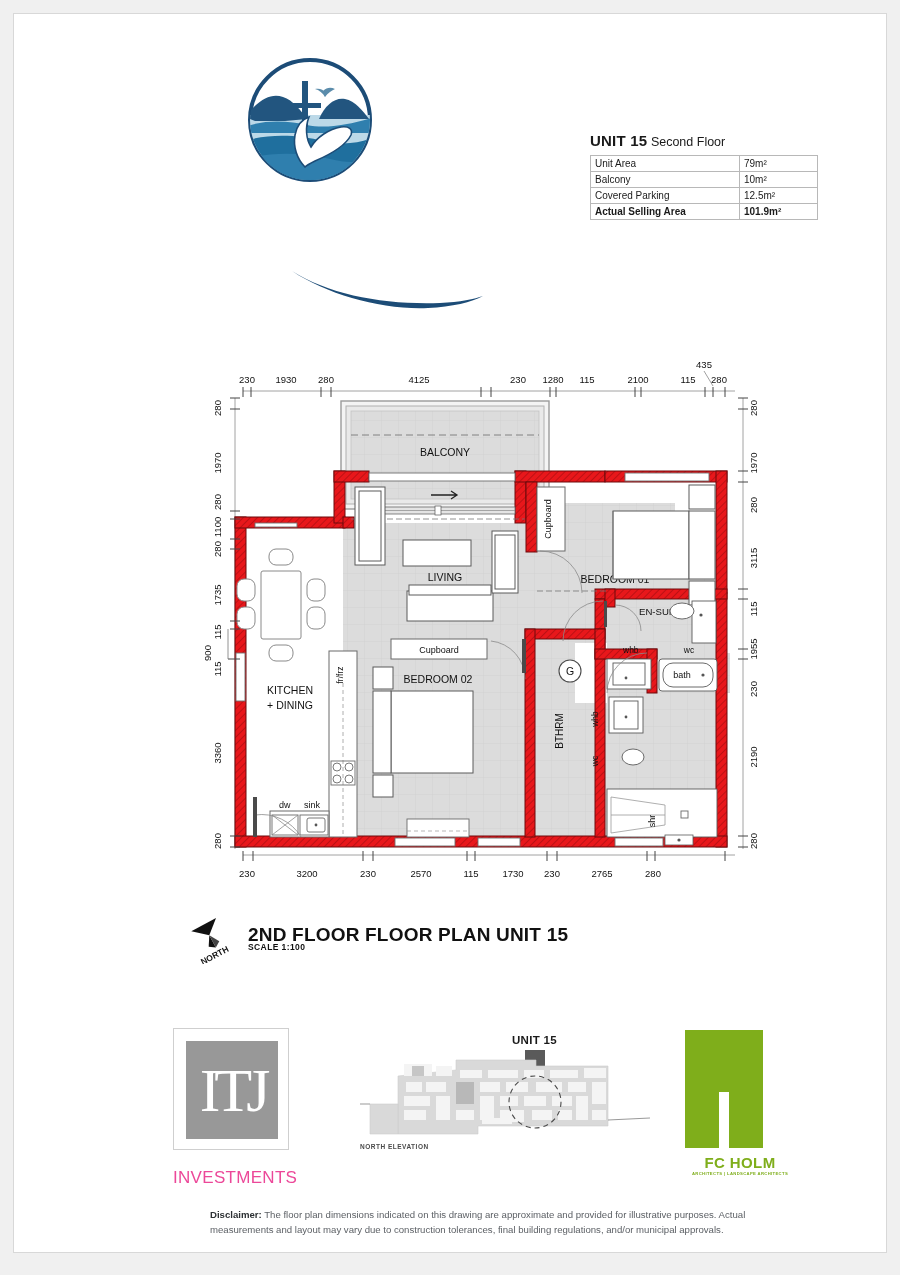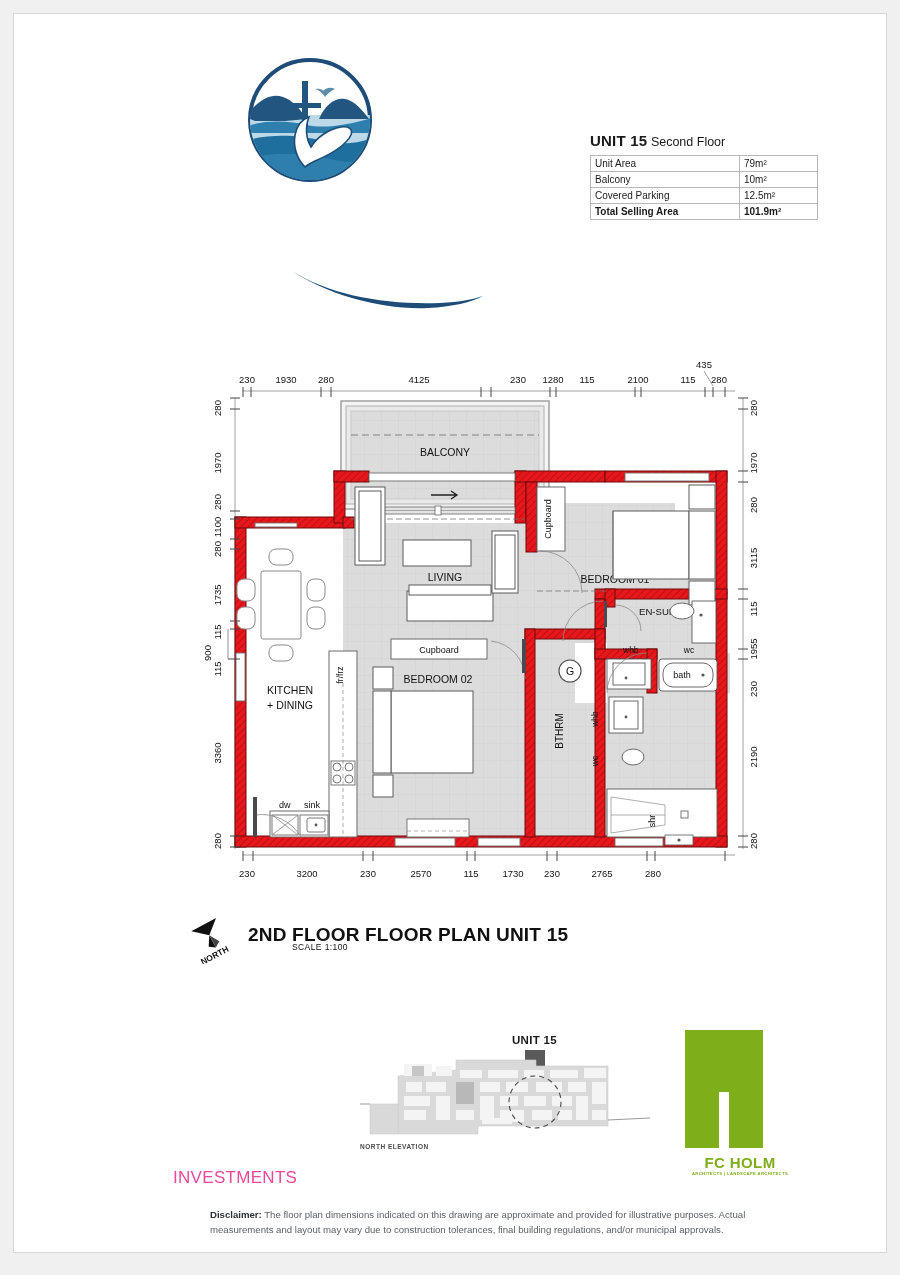--- a/index.html
+++ b/index.html
@@ -50,21 +50,21 @@
 
   
   .titleblock{ position:absolute; left:165px; top:893px; width:400px; height:52px; }
   .north-rose{ position:absolute; left:0px; top:0px; width:52px; height:46px; }
   .plan-title{
     position:absolute; left:58px; top:6px;
     font-size:19px; font-weight:bold; letter-spacing:0.2px; color:#111;
   }
   .plan-scale{
     position:absolute; left:58px; top:24px;
-    font-size:8.5px; font-weight:normal; letter-spacing:0.4px; color:#111;margin-left:44px;
+    font-size:8.5px; font-weight:bold; letter-spacing:0.4px; color:#111;
   }
 
   
   .inv-logo{ position:absolute; left:148px; top:1003px; width:116px; height:152px; }
   .inv-frame{
     position:absolute; left:0; top:0; width:116px; height:122px;
     border:1px solid #cfcfcf; background:#fff;
   }
   .inv-square{
     position:absolute; left:12px; top:12px; width:92px; height:98px;
@@ -158,21 +158,21 @@
     </tr>
     <tr>
       <td>Balcony</td>
       <td class="val">10m²</td>
     </tr>
     <tr>
       <td>Covered Parking</td>
       <td class="val">12.5m²</td>
     </tr>
     <tr class="total">
-      <td>Total Selling Area</td>
+      <td>Actual Selling Area</td>
       <td class="val">101.9m²</td>
     </tr>
   </tbody>
       </table>
 
   <div class="plan">
     <svg viewBox="0 0 580 535" width="580" height="535">
       <defs>
         <pattern id="wallHatch" width="5" height="5" patternUnits="userSpaceOnUse" patternTransform="rotate(45)">
           <rect width="5" height="5" fill="#e8171b"></rect>
@@ -512,20 +512,25 @@
           <path d="M20,16 L20,30 L26,26 Z" fill="#444"></path>
         </g>
         <text x="26" y="40" font-family="Liberation Sans, sans-serif" font-size="8.5" font-weight="bold" fill="#111" text-anchor="middle" transform="rotate(-28 26 40)">NORTH</text>
       </svg>
     </div>
     <div class="plan-title">2ND FLOOR FLOOR PLAN UNIT 15</div>
     <div class="plan-scale">SCALE 1:100</div>
   </div>
 
   <div class="inv-logo">
+    <div class="inv-frame">
+      <div class="inv-square">
+        <div class="inv-mono">ITJ</div>
+      </div>
+    </div>
     <div class="inv-label">INVESTMENTS</div>
   </div>
 
   <div class="elev-block">
     <div class="elev-unit-label">UNIT 15</div>
     <svg viewBox="0 0 290 118" width="290" height="118">
 
       <g>
         <path d="M165,20 L185,20 L185,38 L193,38 L175,54 L157,38 L165,38 Z" fill="#5a5a5a"></path>
       </g>

